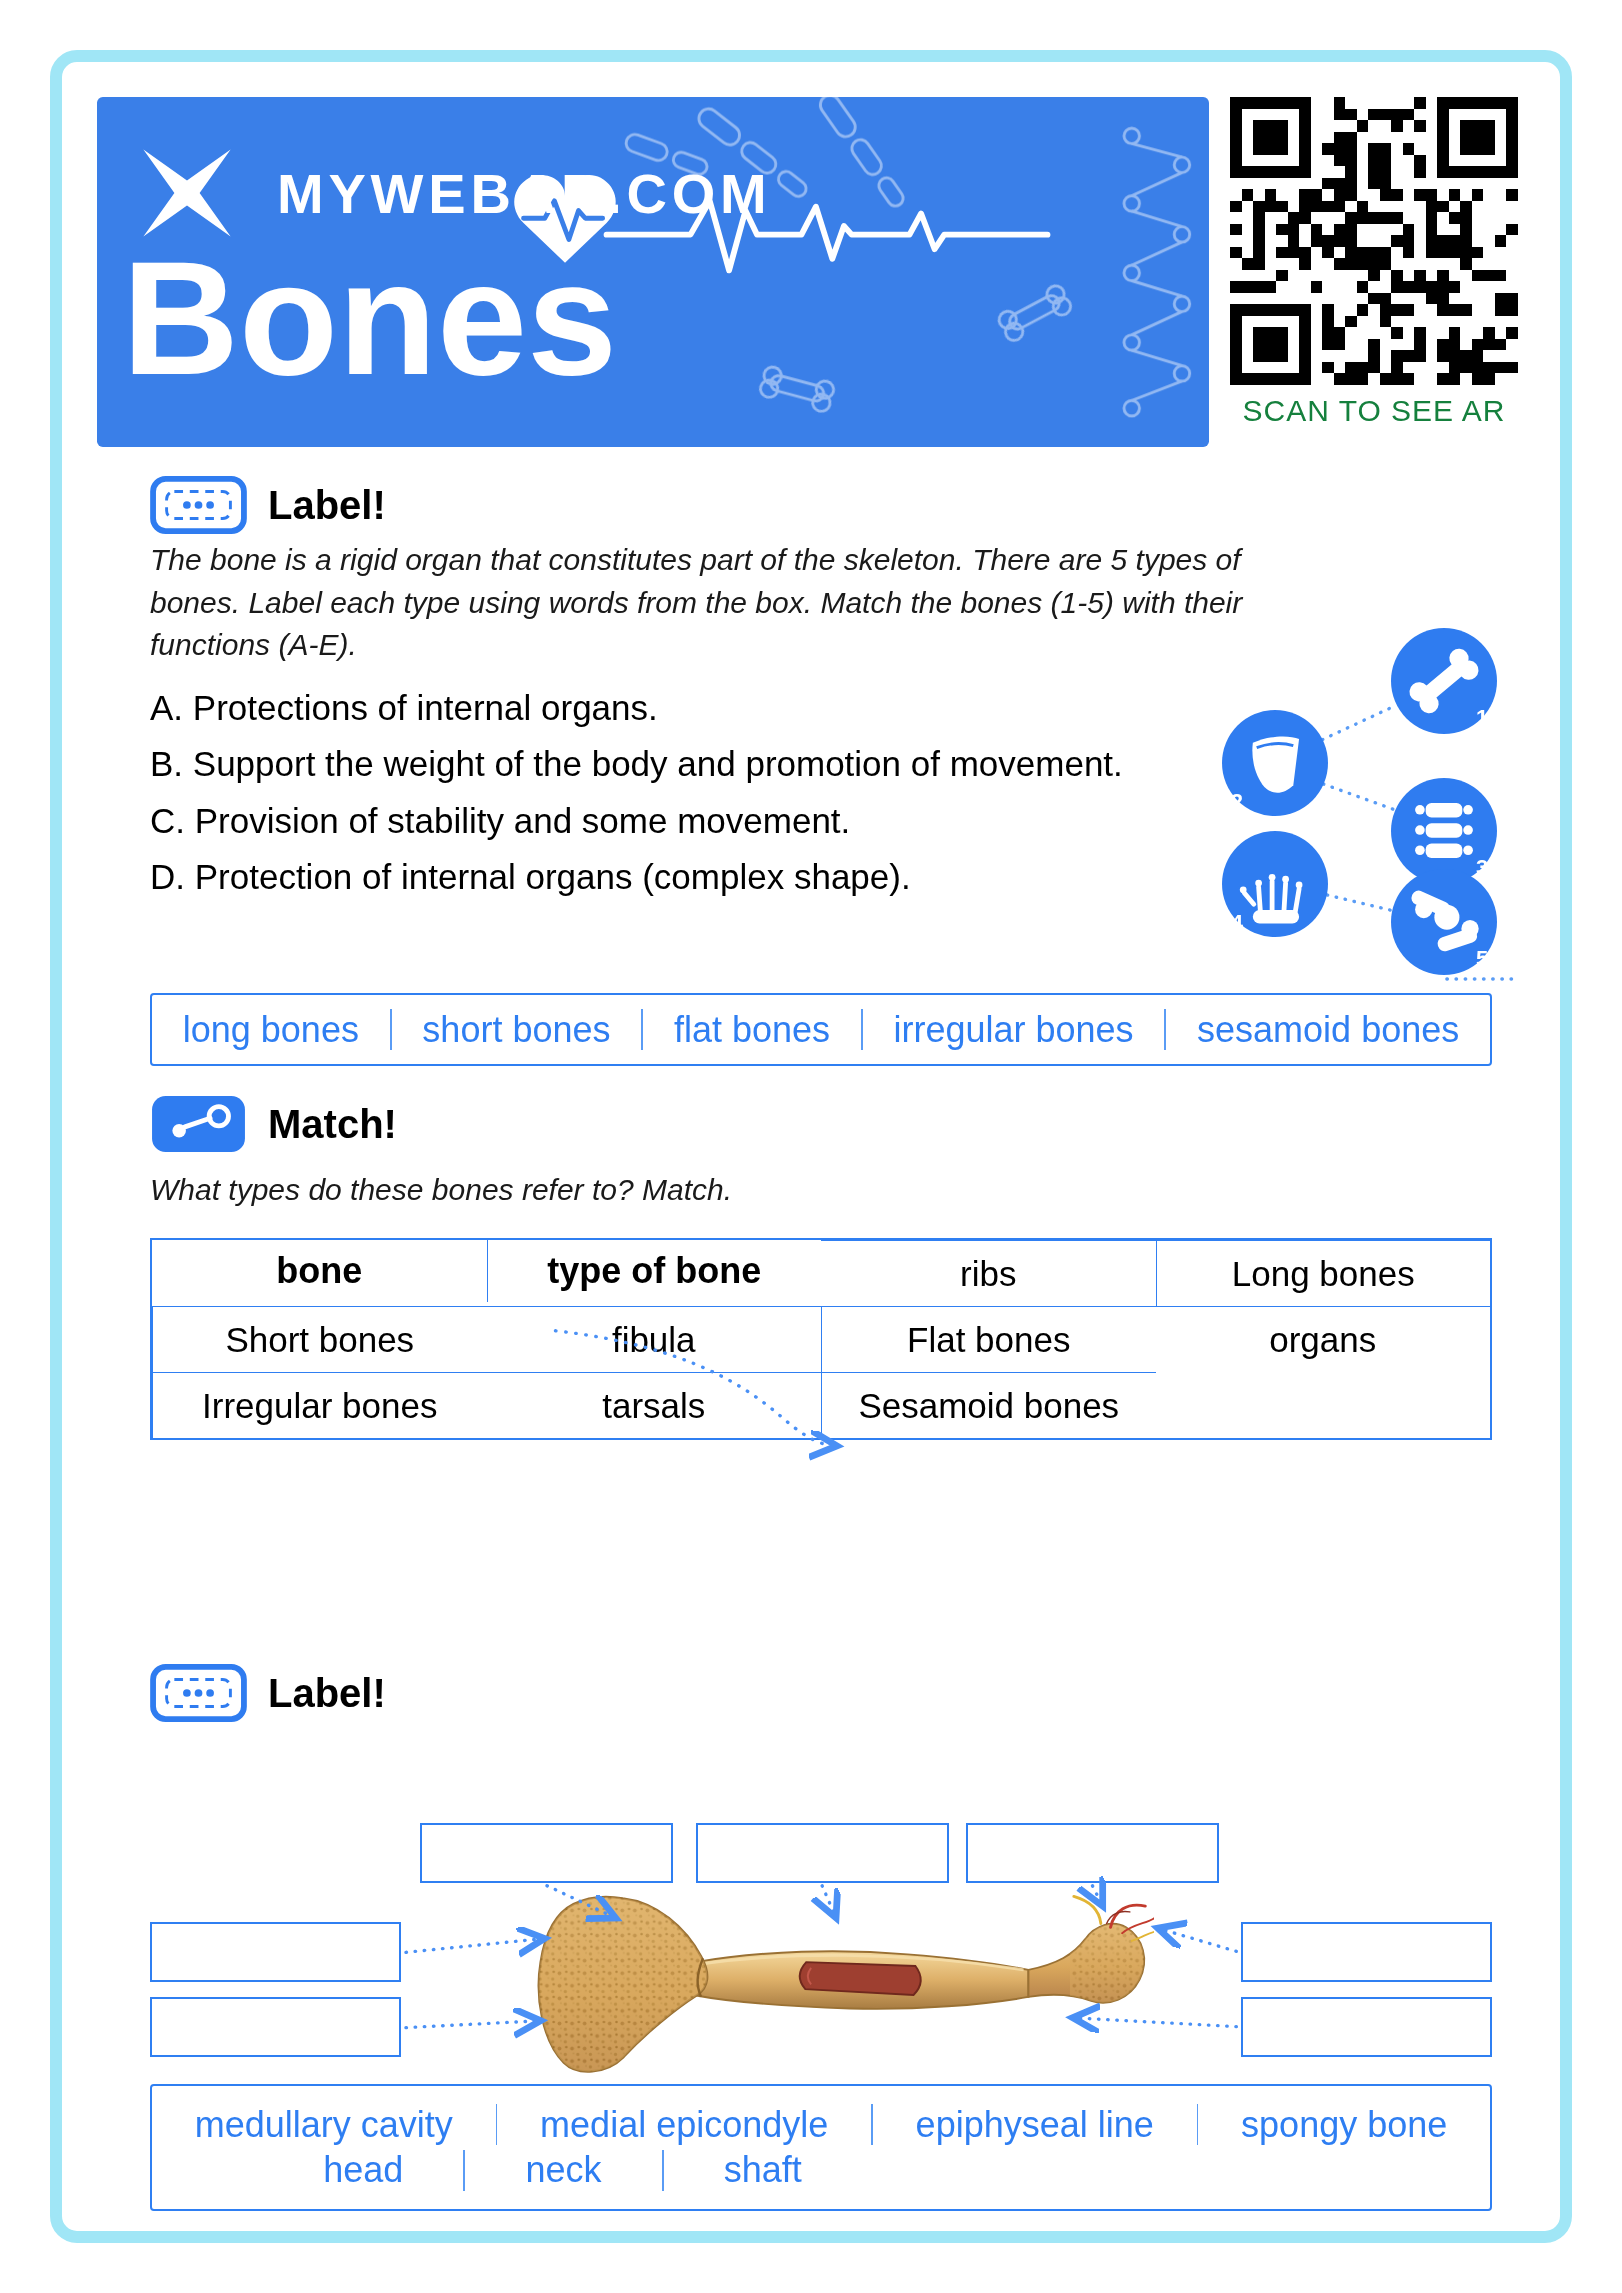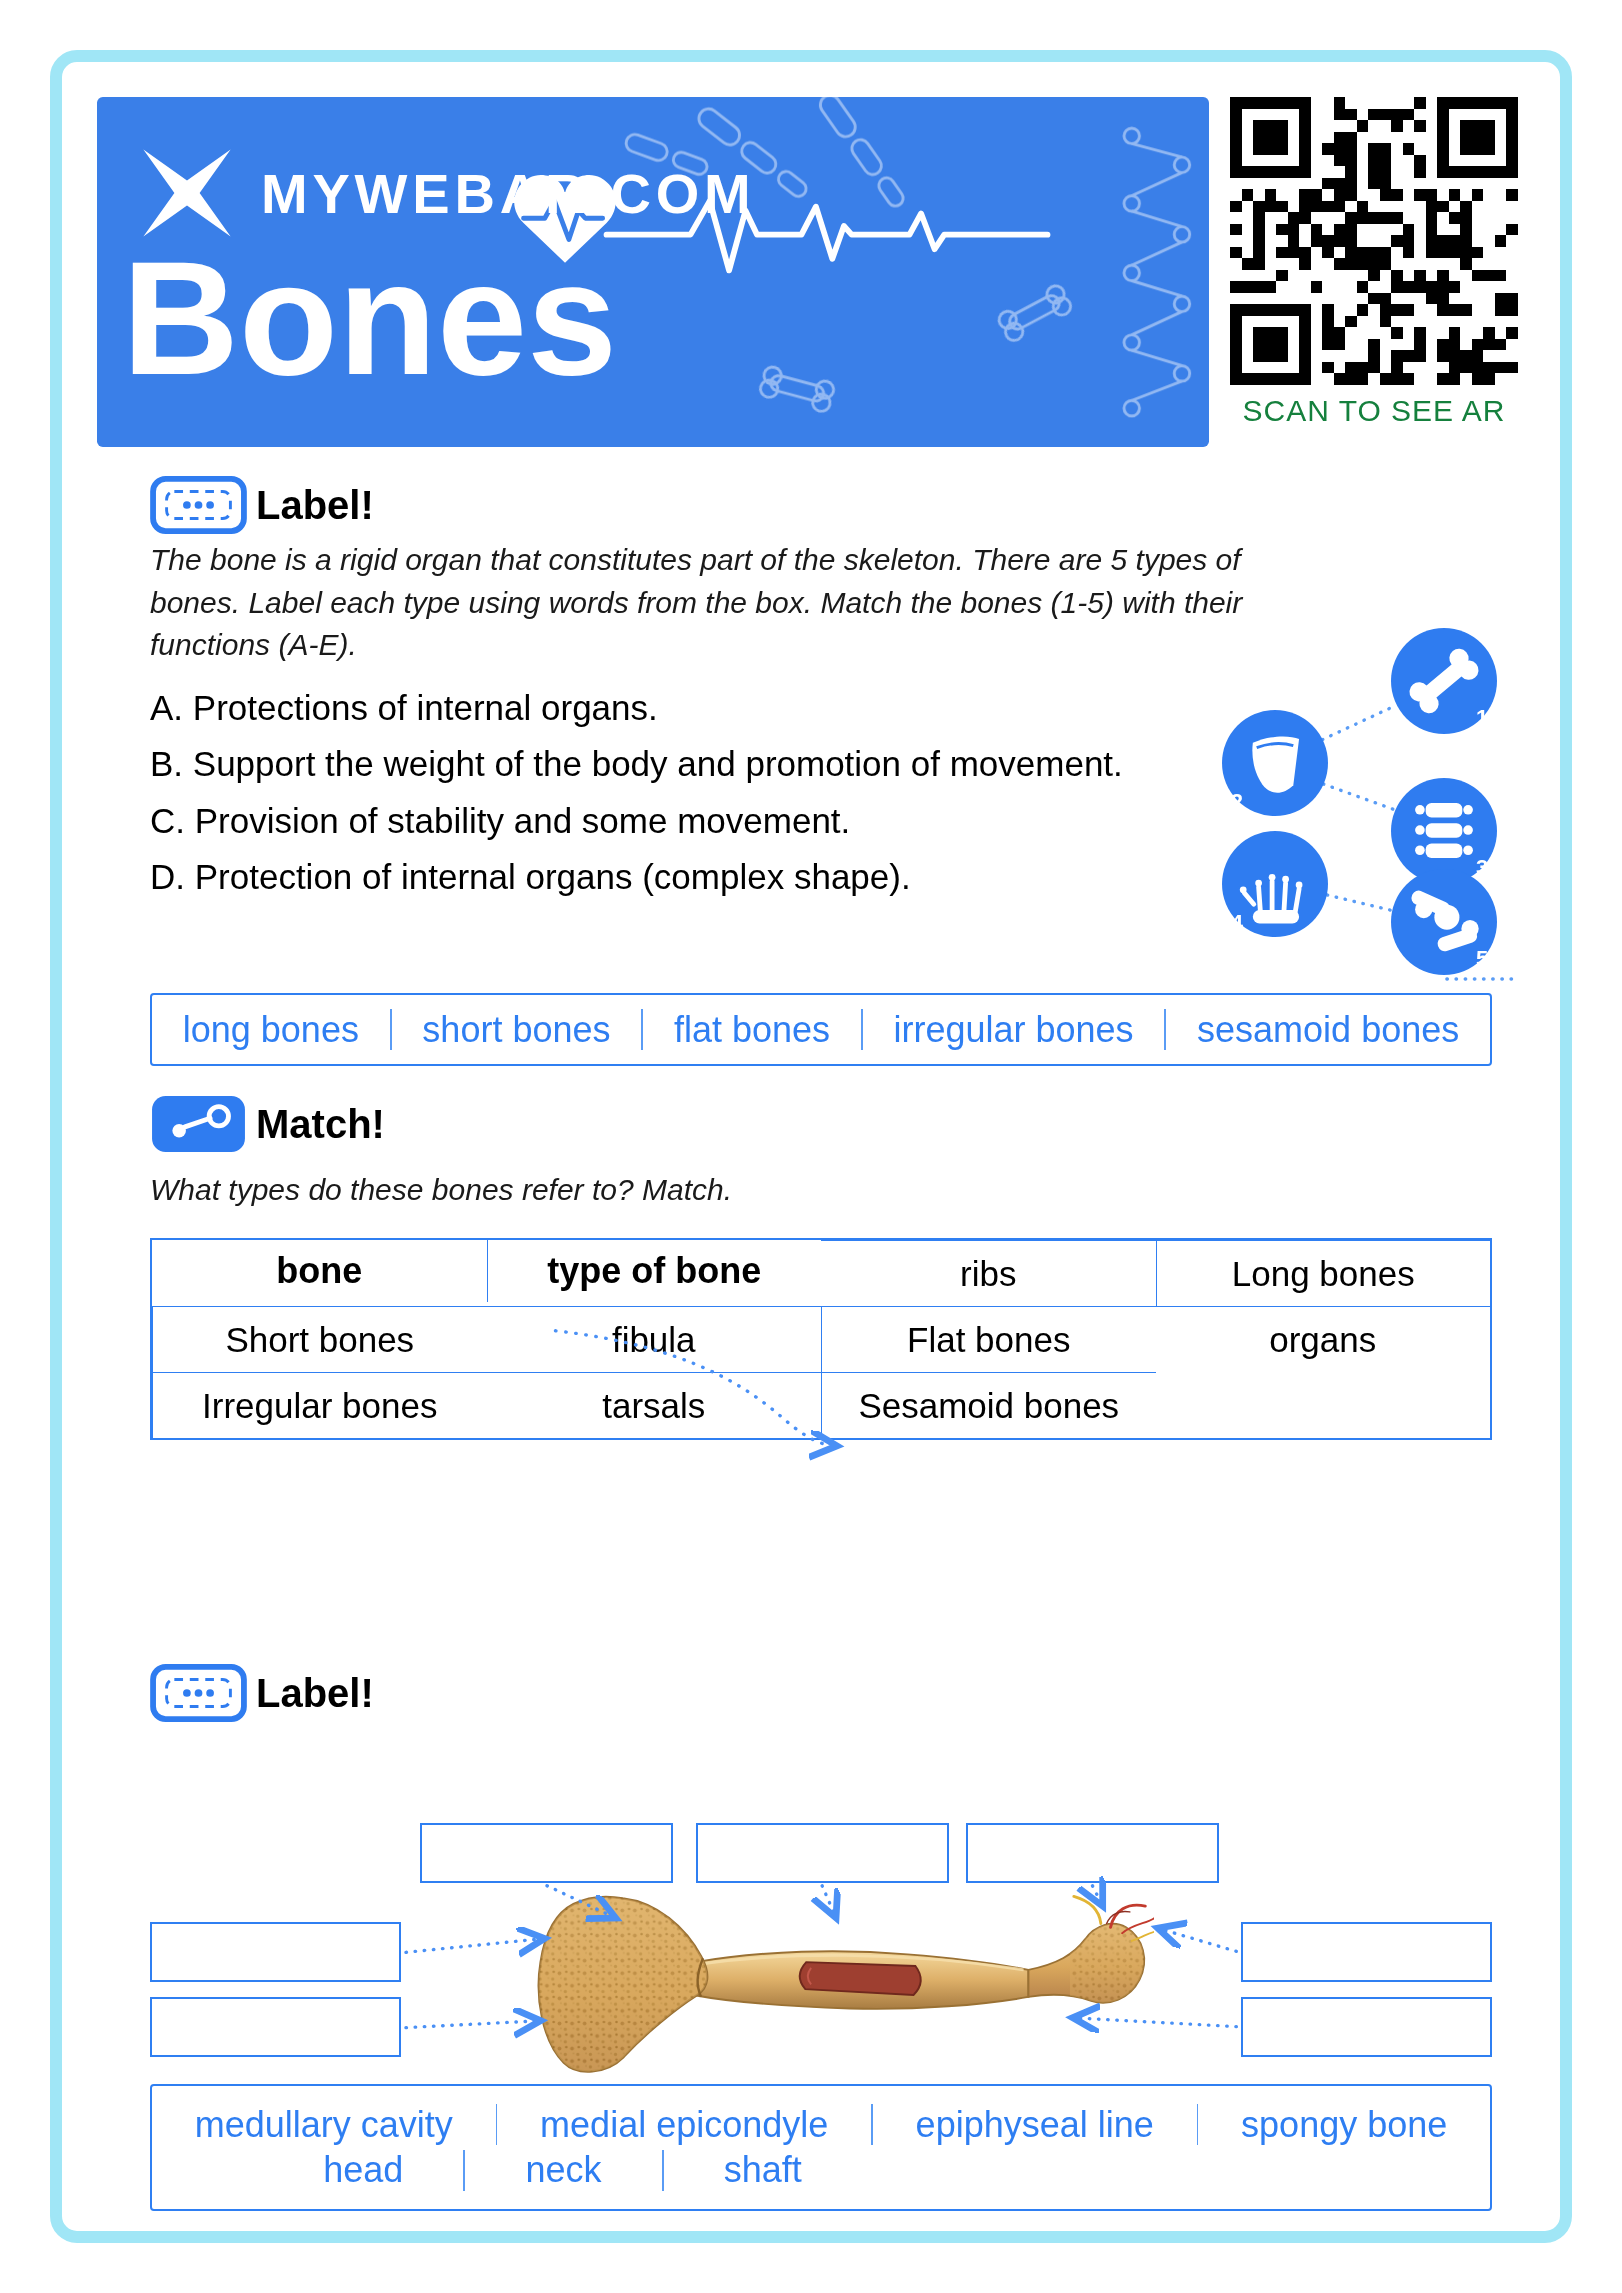--- a/index.html
+++ b/index.html
@@ -1,29 +1,29 @@
 <!DOCTYPE html>
 <html><head>
 <meta charset="utf-8">
 <style>
   html,body{margin:0;padding:0;background:#fff}
   .page{position:relative;width:1622px;height:2293px;background:#fff;font-family:"Liberation Sans",sans-serif;overflow:hidden}
   .frame{position:absolute;box-sizing:border-box;left:50px;top:50px;width:1522px;height:2193px;border:12.6px solid #a0e6f6;border-radius:27px}
   .content{position:absolute;left:97px;top:97px;width:1429px;height:2114px}
 
   .banner{position:absolute;left:0;top:0;width:1112px;height:350px;background:#3a7fe8;border-radius:5.8px;overflow:hidden}
-  .logo-row{position:absolute;left:27px;top:33px;display:flex;align-items:center;gap:11px;z-index:3}
+  .logo-row{position:absolute;left:27px;top:33px;display:flex;align-items:center;gap:27px;z-index:3}
   .site-name{font-size:56px;font-weight:bold;color:#fff;letter-spacing:4.8px}
   .title{position:absolute;left:25px;top:124px;font-size:162px;line-height:1.2;font-weight:bold;color:#fff;z-index:3}
 
   .qr{position:absolute;left:1132px;top:0;width:290px;text-align:center}
   .qr svg{display:block;width:288px;height:288px;margin:0 auto}
   .qr-caption{margin-top:9px;font-size:30px;letter-spacing:1px;color:#15803d}
 
-  .sec-head{position:absolute;display:flex;align-items:center;gap:9px}
+  .sec-head{position:absolute;display:flex;align-items:center;gap:21px}
   .sec-title{font-size:40px;font-weight:bold;color:#000}
   .instr{position:absolute;font-style:italic;font-size:30px;line-height:1.42;color:#1a1a1a;white-space:pre-line}
   .fn-list{position:absolute;left:53px;top:591px}
   .fn-item{font-size:35px;color:#000;margin-bottom:16.4px}
 
   .bcircle{position:absolute;width:106px;height:106px;border-radius:50%;background:#2f7cf0}
   .bcircle svg{position:absolute;left:0;top:0}
   .bnum{position:absolute;color:#fff;font-size:22px;font-weight:bold}
   .num-r{right:8.7px;bottom:2.9px}
   .num-l{left:8.7px;bottom:1px}

